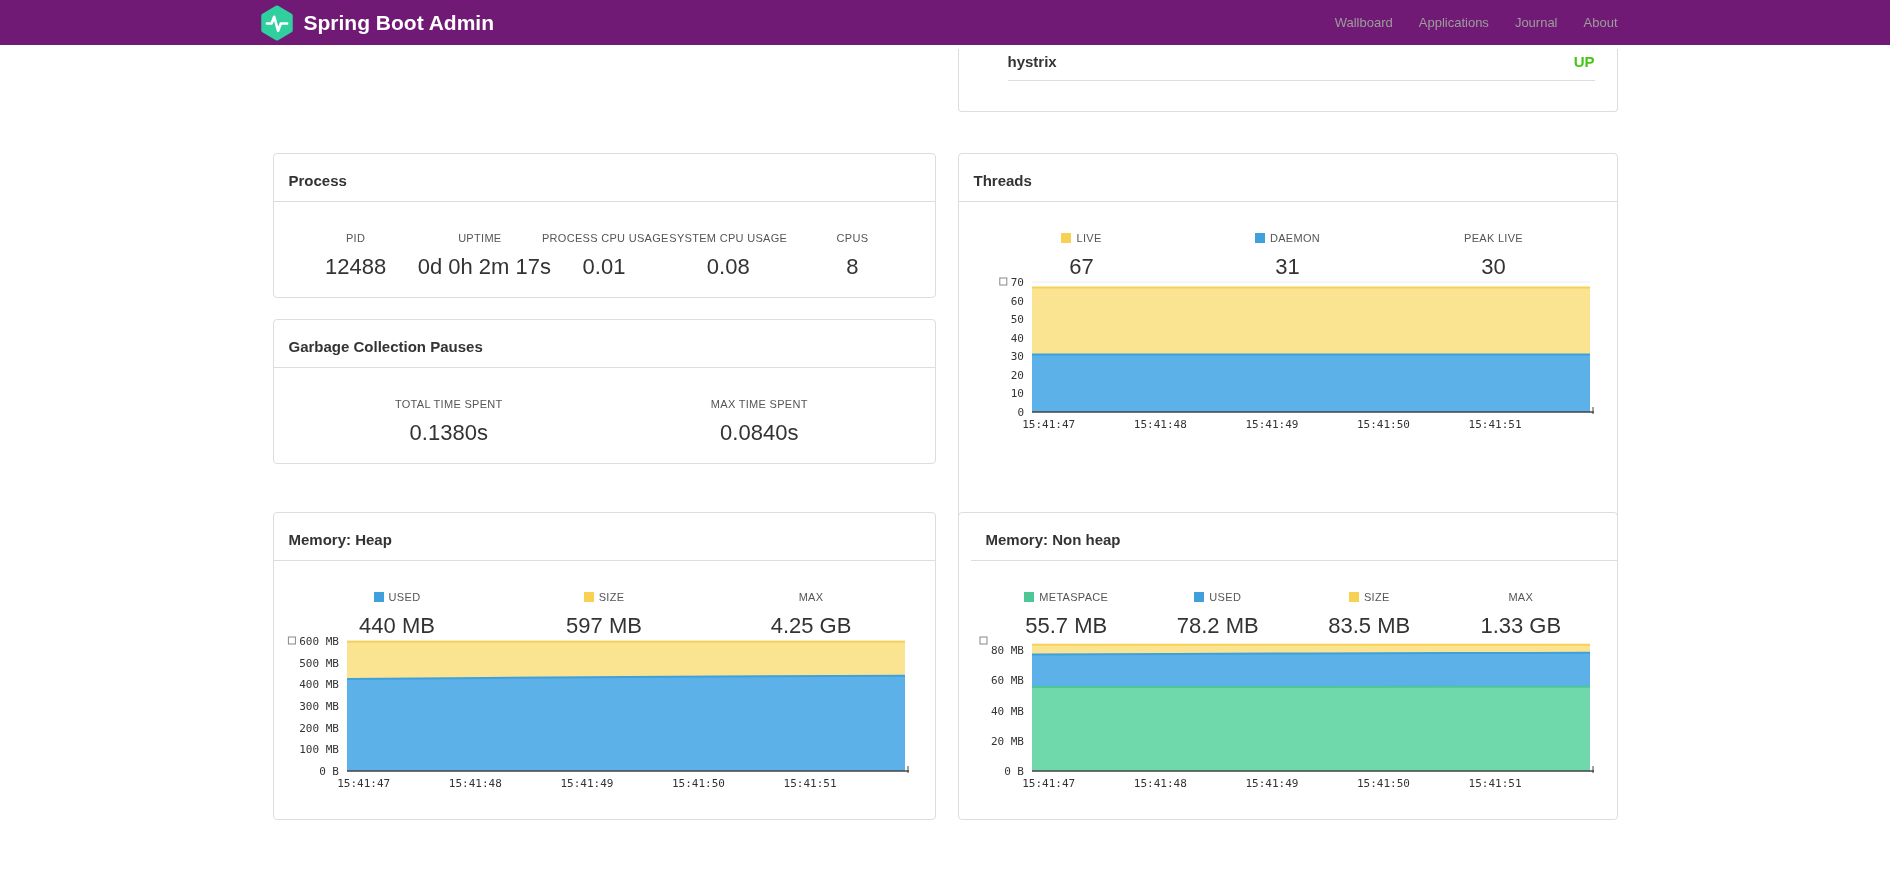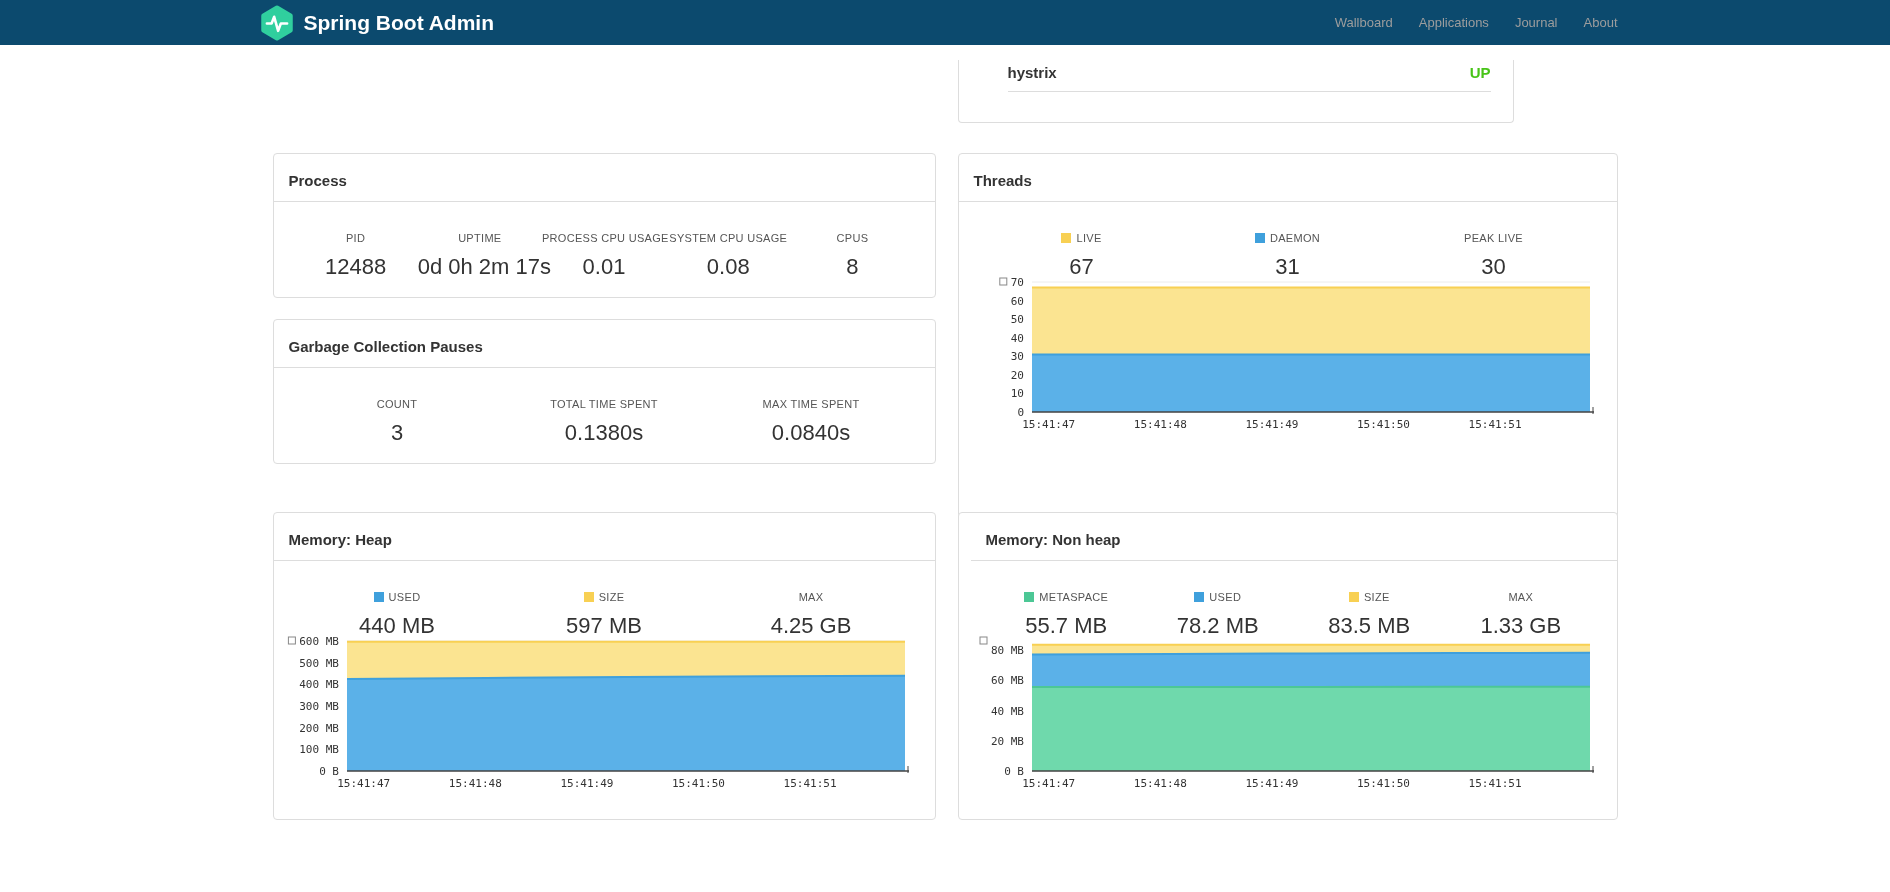--- a/index.html
+++ b/index.html
@@ -5,33 +5,33 @@
   * { box-sizing: border-box; }
   html,body { margin:0; padding:0; }
   body {
     width:1890px; height:892px;
     background:#ffffff;
     font-family:"Liberation Sans", sans-serif;
     color:#333;
     overflow:hidden;
   }
   
-  .navbar { height:45px; background:#0c4a6e; width:100%; }
+  .navbar { height:45px; background:#701a75; width:100%; }
   .nav-inner { width:1345px; margin:0 auto; height:45px; display:flex; align-items:center; }
   .brand { display:flex; align-items:center; margin-left:-14px; cursor:pointer; }
   .brand-logo { width:36px; height:36px; display:block; }
   .brand-text { color:#ffffff; font-size:21px; font-weight:bold; margin-left:9px; white-space:nowrap; }
   .nav-links { margin-left:auto; display:flex; align-items:center; }
   .nav-link { color:#9d9d9d; font-size:13px; text-decoration:none; padding:0 13px; cursor:pointer; }
   .nav-link:last-child { padding-right:0; }
 
   
   .content { width:1345px; margin:0 auto; position:relative; height:847px; }
   .panel { position:absolute; background:#fff; border:1px solid #ddd; border-radius:4px; }
-  #health-panel  { left:685px; top:15px;     width:556px; height:63px; border-top:none; border-radius:0 0 4px 4px; }
+  #health-panel  { left:685px; top:4px;     width:660px; height:63px; border-top:none; border-radius:0 0 4px 4px; }
   #process-panel { left:0;     top:108px; width:663px; height:145px; }
   #threads-panel { left:685px; top:108px; width:660px; height:391px; }
   #gc-panel      { left:0;     top:274px; width:663px; height:145px; }
   #heap-panel    { left:0;     top:467px; width:663px; height:308px; }
   #nonheap-panel { left:685px; top:467px; width:660px; height:308px;padding-left:12px; }
 
   .panel-heading { padding:18px 15px 12px 15px; border-bottom:1px solid #ddd;
                    font-size:15px; font-weight:bold; color:#333; }
 
   .metrics { display:flex; text-align:center; padding:30px 20px 0 20px; }
@@ -154,24 +154,20 @@
           <text x="311.9" y="152" text-anchor="middle" class="tick">15:41:49</text>
           <text x="423.5" y="152" text-anchor="middle" class="tick">15:41:50</text>
           <text x="535.1" y="152" text-anchor="middle" class="tick">15:41:51</text>
         </svg></div>
   </div>
 
   <div class="panel" id="gc-panel">
     <div class="panel-heading">Garbage Collection Pauses</div>
     <div class="metrics">
       <div class="metric">
-        <div class="metric-label">COUNT</div>
-        <div class="metric-value">3</div>
-      </div>
-      <div class="metric">
         <div class="metric-label">TOTAL TIME SPENT</div>
         <div class="metric-value">0.1380s</div>
       </div>
       <div class="metric">
         <div class="metric-label">MAX TIME SPENT</div>
         <div class="metric-value">0.0840s</div>
       </div>
     </div>
   </div>
 

